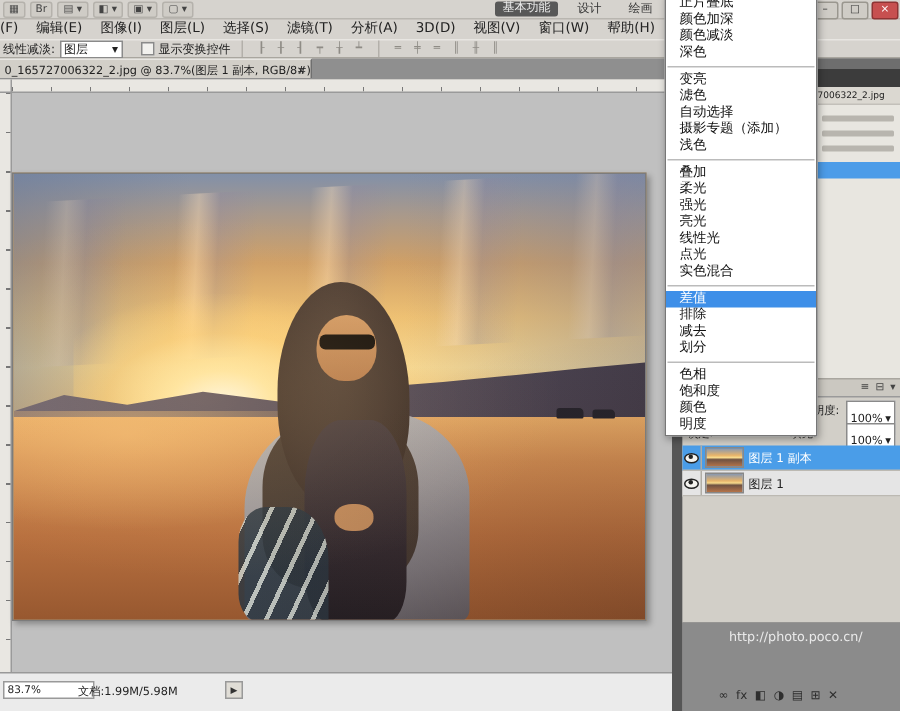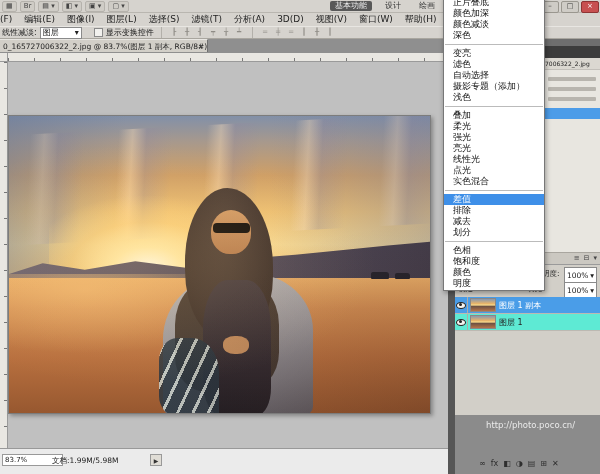--- a/index.html
+++ b/index.html
@@ -74,25 +74,25 @@
   .side-panel{left:90px;top:7px;width:55px;height:218px;background:#e8e6e0;}
   .sp-tab{left:0;top:0;width:55px;height:12px;background:#3c3c3c;}
   .sp-file{left:0;top:12px;width:55px;height:12px;background:#dbd8d1;font-size:6px;line-height:12px;color:#222;white-space:nowrap;overflow:hidden;border-bottom:1px solid #c3c0ba;box-sizing:border-box;}
   .sp-row{left:3px;width:48px;height:4px;background:#b8b5ae;border-radius:1px;}
   .sp-selected{left:0;top:62px;width:55px;height:11px;background:#4c9ce8;}
   .sp-icons{left:0;top:206px;width:55px;height:12px;background:#cbc8c1;border-top:1px solid #a9a69f;box-sizing:border-box;display:flex;justify-content:flex-end;gap:4px;padding-right:3px;}
   .sp-icons span{font-size:7px;line-height:11px;color:#444;}
 
   .layers-panel{left:0;top:225px;width:145px;height:151px;background:#d2cfc8;border-top:1px solid #9a9a9a;box-sizing:border-box;}
   .lp-label{font-size:7.5px;color:#222;white-space:nowrap;}
-  .lp-box{display:flex;align-items:center;justify-content:space-between;background:#fff;border:1px solid #8a8a8a;height:16px;font-size:7.5px;padding:0 2px;box-sizing:border-box;color:#222;}
+  .lp-box{display:flex;align-items:center;justify-content:space-between;background:#fff;border:1px solid #8a8a8a;height:23px;font-size:7.5px;padding:0 2px;box-sizing:border-box;color:#222;}
   .lock-icons{display:flex;gap:3px;}
   .lock-icons span{font-size:7px;color:#333;line-height:11px;}
   .layers-list{left:0;top:32px;width:145px;}
-  .layer-row{display:flex;align-items:center;height:16px;border-bottom:1px solid #bcb9b2;background:#5eead4;}
+  .layer-row{display:flex;align-items:center;height:16px;border-bottom:1px solid #bcb9b2;background:#e5e5e5;}
   .layer-row.selected{background:#4a9de8;}
   .layer-row.selected .layer-name{color:#fff;}
   .eye-cell{width:13px;height:16px;border-right:1px solid #b0ada6;display:flex;align-items:center;justify-content:center;box-sizing:border-box;flex:none;}
   .eye{width:8px;height:5px;border:1px solid #222;border-radius:50%;position:relative;background:#f5f4f0;}
   .eye::after{content:"";position:absolute;left:2px;top:0.5px;width:3px;height:3px;background:#222;border-radius:50%;}
   .layer-row.no-eye .eye{visibility:hidden;}
   .thumb{width:24px;height:12px;margin:0 3px 0 2px;border:1px solid #888;flex:none;background:linear-gradient(180deg,#8898b0 0%,#e8b46a 38%,#f7d98c 50%,#6f5243 62%,#b5744a 100%);}
   .layer-name{font-size:8px;color:#222;white-space:nowrap;overflow:hidden;}
   .layer-row.background .layer-name{font-style:italic;}
   .layer-lock{margin-left:auto;padding-right:5px;font-size:6px;color:#333;}

